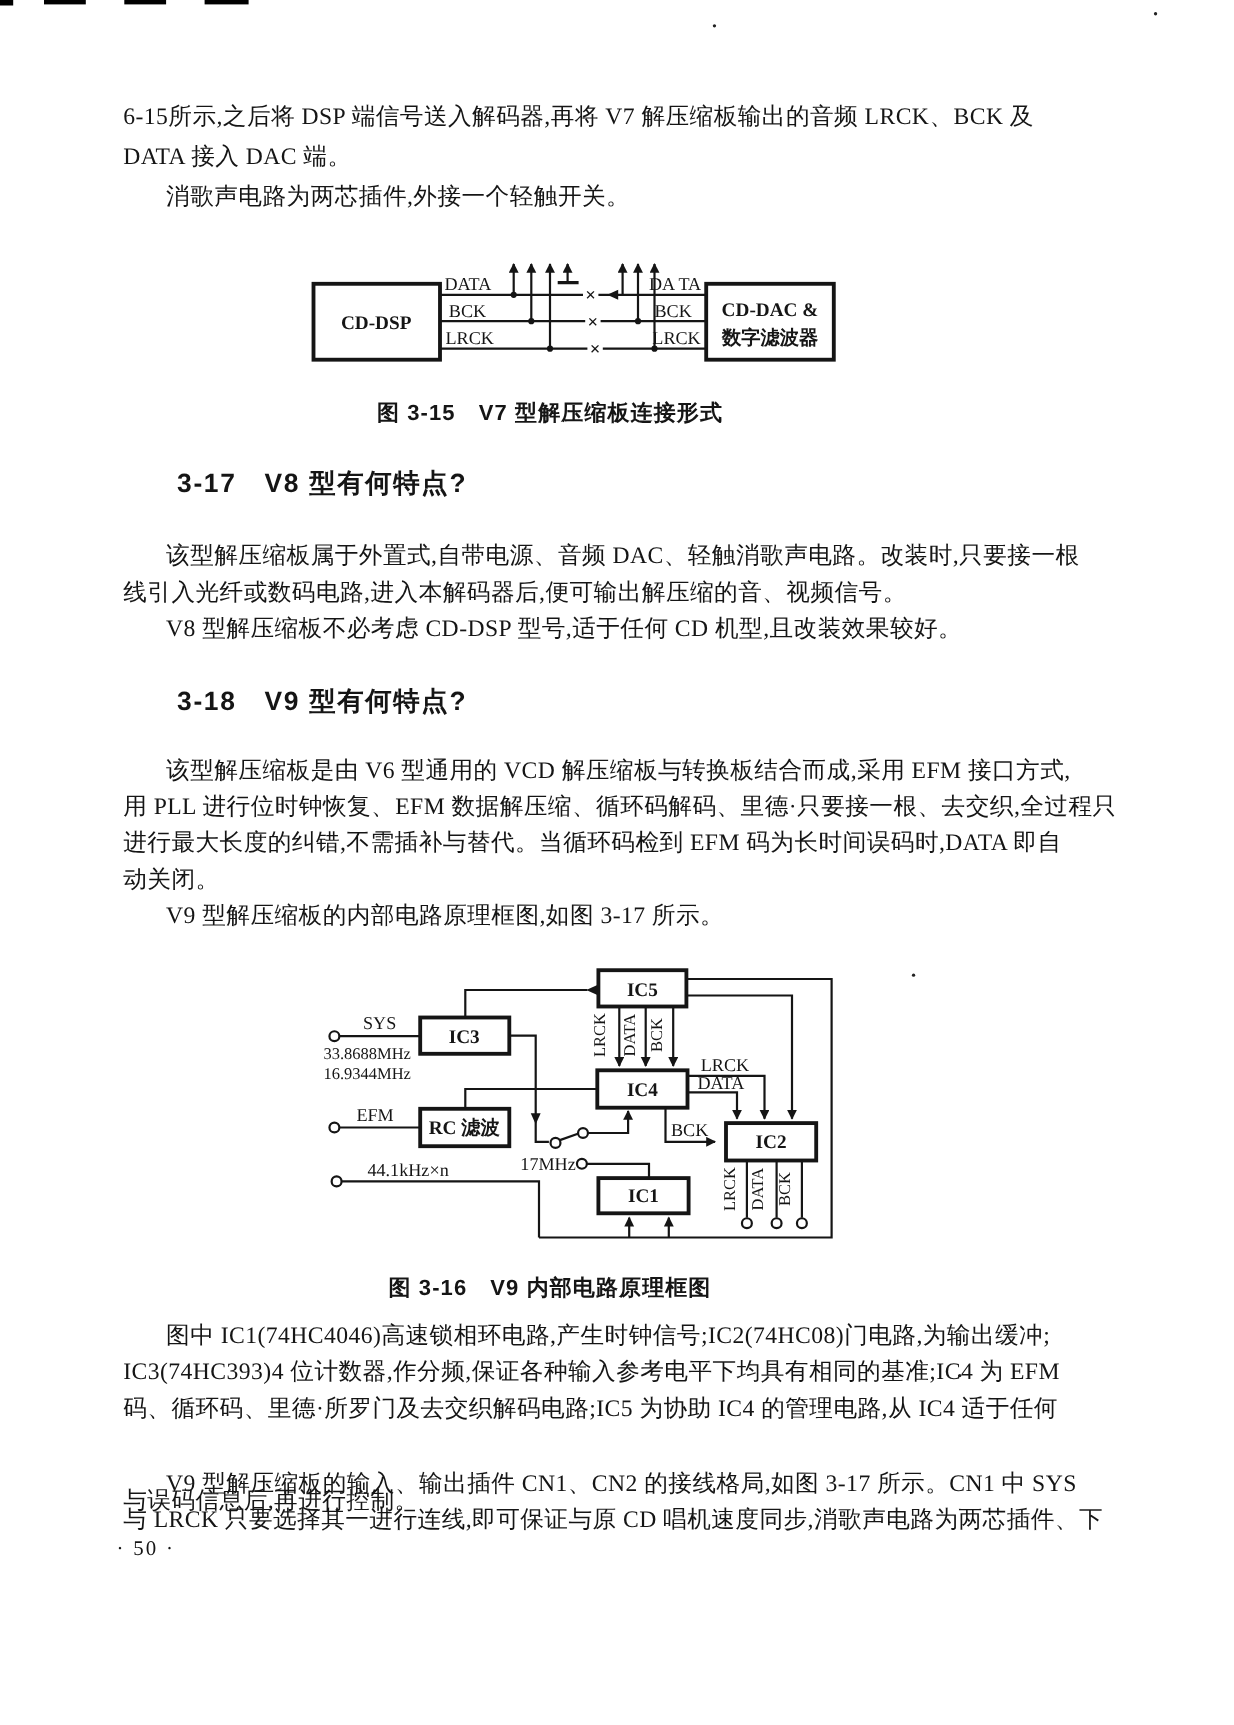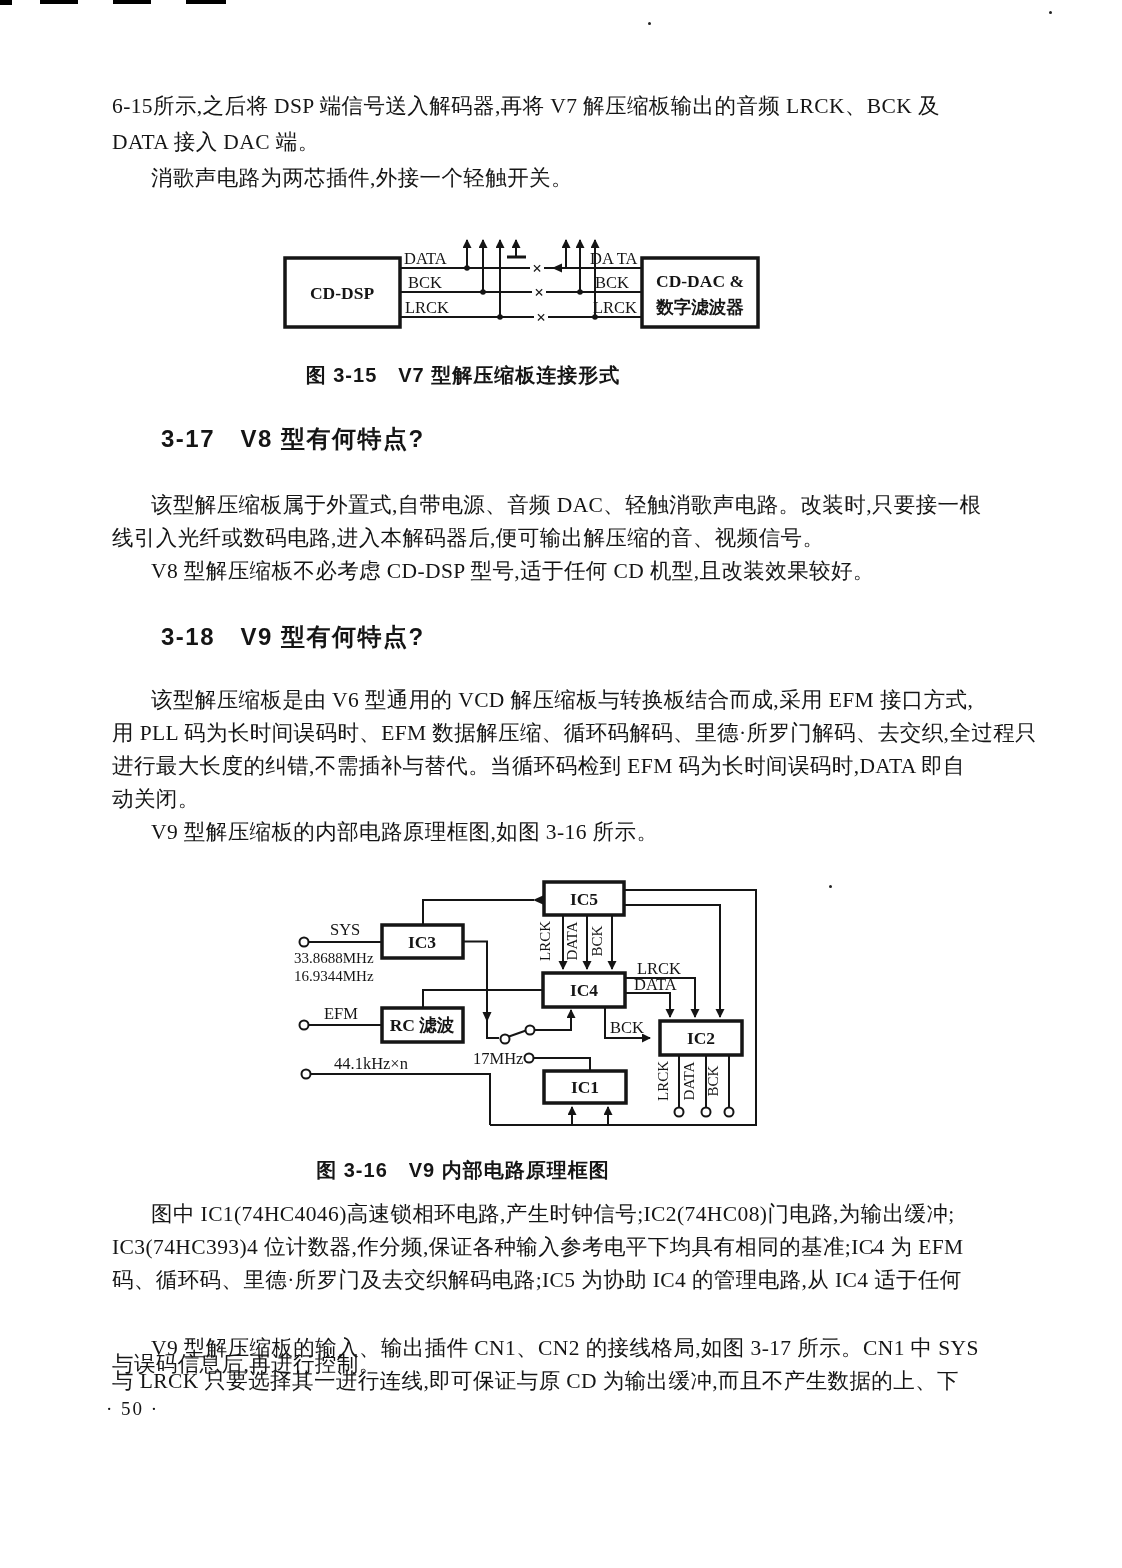--- a/index.html
+++ b/index.html
@@ -18,20 +18,21 @@
   .heading {
     position:absolute; left:149px; white-space:nowrap;
     font-size:24px; font-weight:bold; letter-spacing:1.5px;
     font-family:"Liberation Sans","DejaVu Sans",sans-serif;
     margin-left:12px;
   }
   .caption {
     position:absolute; left:0; width:926px; text-align:center;
     font-size:20px; font-weight:bold; letter-spacing:1px;
     font-family:"Liberation Sans","DejaVu Sans",sans-serif;
+    padding-left:37px;
   }
   .figure { position:absolute; }
   .pagenum { position:absolute; left:106px; top:1398px; font-size:19px; letter-spacing:2px; }
   svg text {
     fill:#151515; font-family:"Liberation Serif","DejaVu Serif",serif;
   }
   svg .boxlabel { font-size:17.5px; font-weight:bold; text-anchor:middle; }
   svg .sig { font-size:16.5px; }
   svg .small { font-size:15px; }
   svg .cut { font-size:17px; font-weight:bold; text-anchor:middle; }
@@ -101,24 +102,24 @@
 
 <div class="caption" style="top:362px">图 3-15　V7 型解压缩板连接形式</div>
 
 <div class="heading" style="top:423px">3-17　V8 型有何特点?</div>
 <div class="bodyline ind" style="top:489px">该型解压缩板属于外置式,自带电源、音频 DAC、轻触消歌声电路。改装时,只要接一根</div>
 <div class="bodyline" style="top:522px">线引入光纤或数码电路,进入本解码器后,便可输出解压缩的音、视频信号。</div>
 <div class="bodyline ind" style="top:555px">V8 型解压缩板不必考虑 CD-DSP 型号,适于任何 CD 机型,且改装效果较好。</div>
 
 <div class="heading" style="top:621px">3-18　V9 型有何特点?</div>
 <div class="bodyline ind" style="top:684px">该型解压缩板是由 V6 型通用的 VCD 解压缩板与转换板结合而成,采用 EFM 接口方式,</div>
-<div class="bodyline" style="top:717px">用 PLL 码为长时间误码时、EFM 数据解压缩、循环码解码、里德·所罗门解码、去交织,全过程只</div>
+<div class="bodyline" style="top:717px">用 PLL 进行位时钟恢复、EFM 数据解压缩、循环码解码、里德·只要接一根、去交织,全过程只</div>
 <div class="bodyline" style="top:750px">进行最大长度的纠错,不需插补与替代。当循环码检到 EFM 码为长时间误码时,DATA 即自</div>
 <div class="bodyline" style="top:783px">动关闭。</div>
-<div class="bodyline ind" style="top:816px">V9 型解压缩板的内部电路原理框图,如图 3-16 所示。</div>
+<div class="bodyline ind" style="top:816px">V9 型解压缩板的内部电路原理框图,如图 3-17 所示。</div>
 
 <svg class="figure" style="left:290px;top:870px" width="500" height="290" viewBox="0 0 500 290">
   <defs>
     <marker id="ar2" markerUnits="userSpaceOnUse" markerWidth="12" markerHeight="12" refX="8" refY="4.5" orient="auto">
       <path d="M0,0 L9,4.5 L0,9 Z" fill="#151515"></path>
     </marker>
   </defs>
   <g stroke="#151515" stroke-width="2" fill="none">
 
     <rect x="254" y="12" width="80" height="33" stroke-width="3.5"></rect>
@@ -190,15 +191,15 @@
 </svg>
 
 <div class="caption" style="top:1157px">图 3-16　V9 内部电路原理框图</div>
 
 <div class="bodyline ind" style="top:1198px">图中 IC1(74HC4046)高速锁相环电路,产生时钟信号;IC2(74HC08)门电路,为输出缓冲;</div>
 <div class="bodyline" style="top:1231px">IC3(74HC393)4 位计数器,作分频,保证各种输入参考电平下均具有相同的基准;IC4 为 EFM</div>
 <div class="bodyline" style="top:1264px">码、循环码、里德·所罗门及去交织解码电路;IC5 为协助 IC4 的管理电路,从 IC4 适于任何</div>
 <div class="bodyline" style="top:1348px">与误码信息后,再进行控制。</div>
 
 <div class="bodyline ind" style="top:1332px">V9 型解压缩板的输入、输出插件 CN1、CN2 的接线格局,如图 3-17 所示。CN1 中 SYS</div>
-<div class="bodyline" style="top:1365px">与 LRCK 只要选择其一进行连线,即可保证与原 CD 为输出缓冲,而且不产生数据的上、下</div>
+<div class="bodyline" style="top:1365px">与 LRCK 只要选择其一进行连线,即可保证与原 CD 唱机速度同步,消歌声电路为两芯插件、下</div>
 
 <div class="pagenum">· 50 ·</div>
 
 </body></html>

